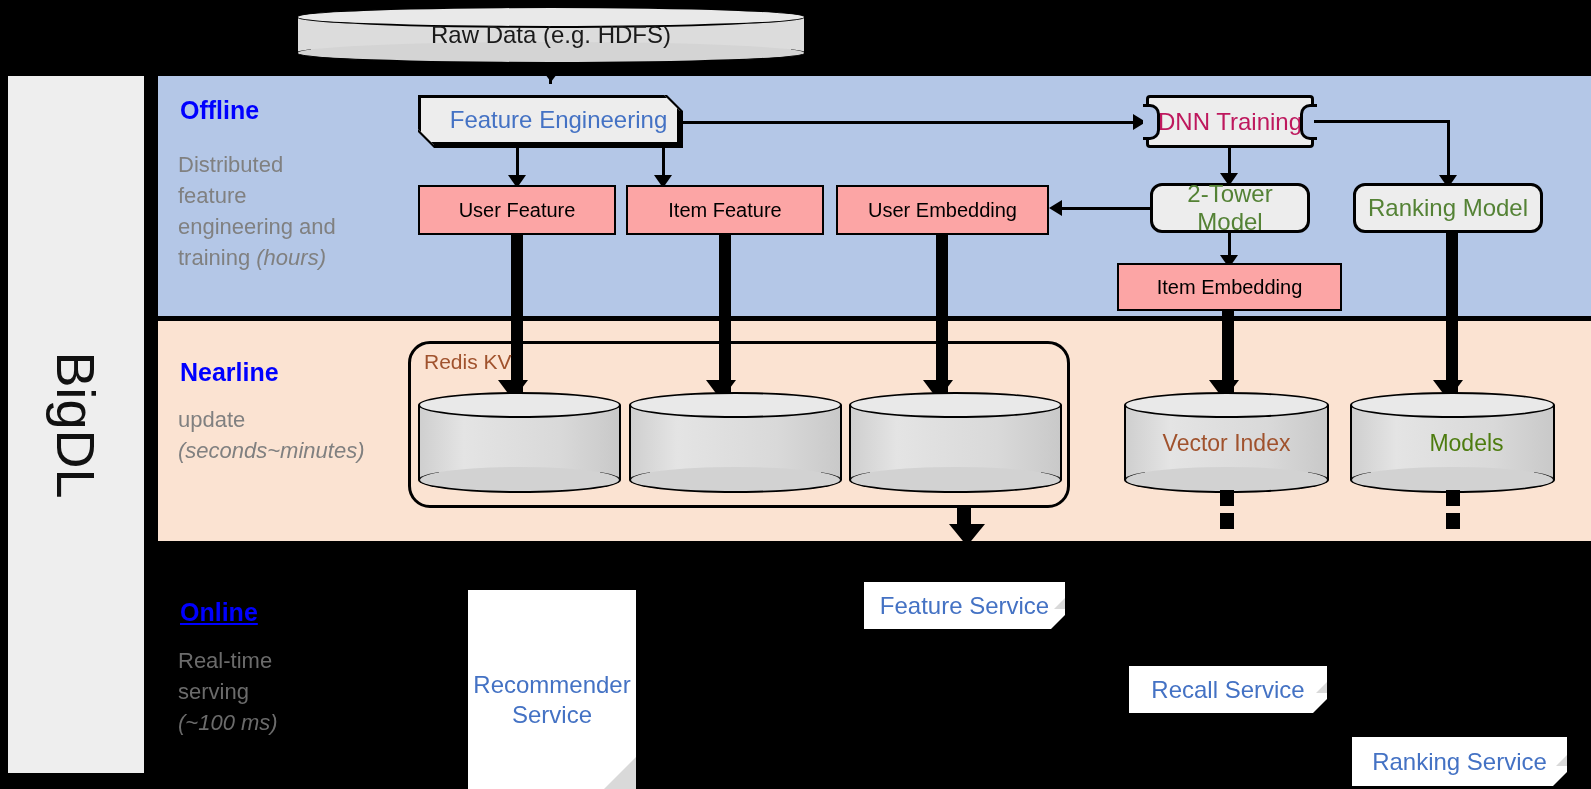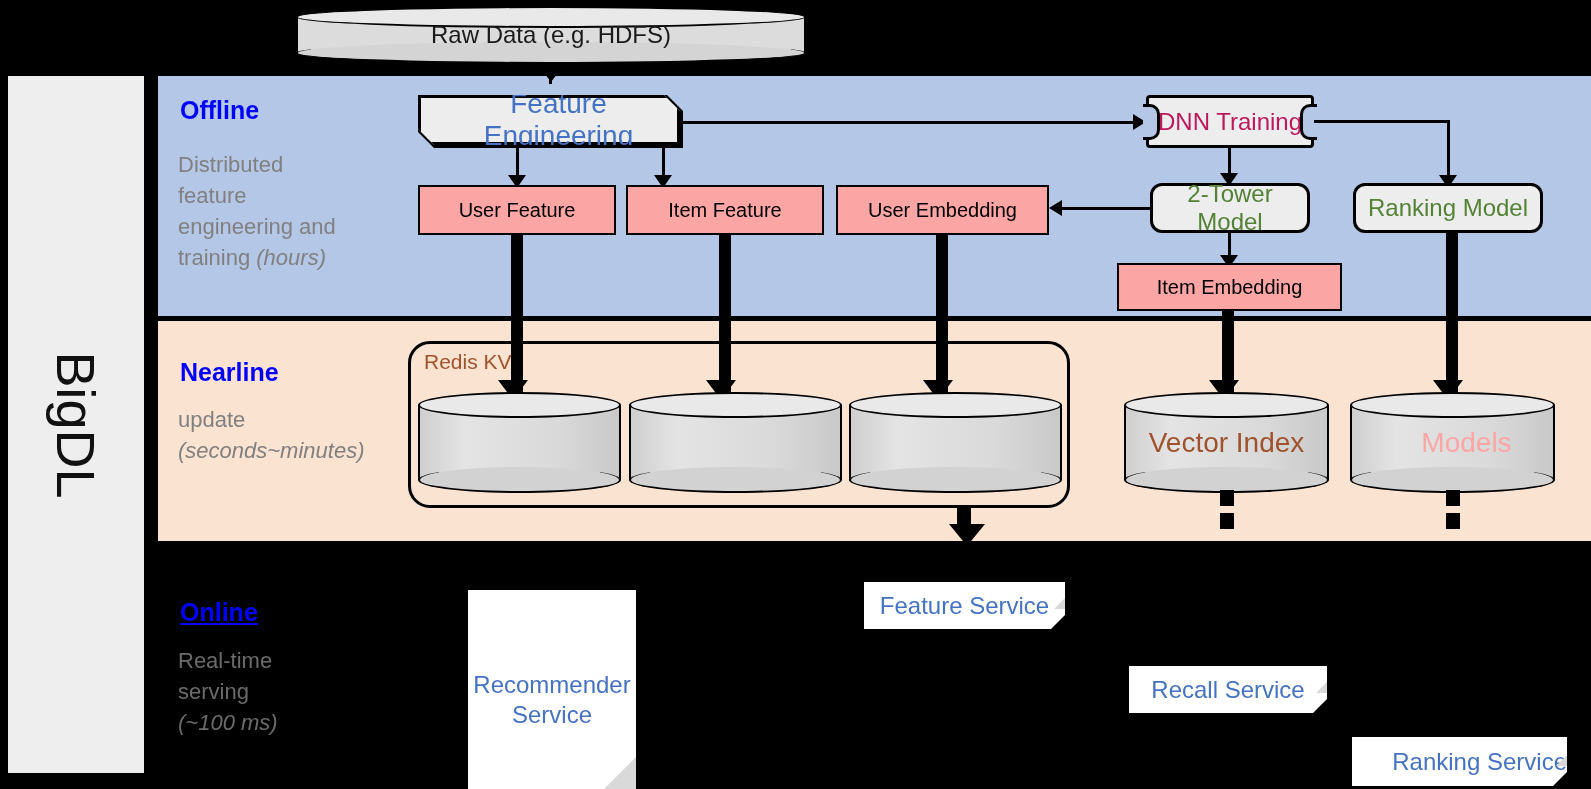--- a/index.html
+++ b/index.html
@@ -33,21 +33,21 @@
   .online-txt{color:#6b6b6b;}
 
   
   .node{position:absolute;box-sizing:border-box;display:flex;align-items:center;
         justify-content:center;text-align:center;line-height:1.15;}
 
   .gray-box{background:#fca5a5;border:2.5px solid #000;color:#000;font-size:20px;text-align:right;}
 
   
   .flag-box{
-    background:#ededed;border:3px solid #000;color:#4472c4;font-size:28px;
+    background:#ededed;border:3px solid #000;color:#4472c4;font-size:24px;
     clip-path:polygon(0 0, calc(100% - 16px) 0, 100% 16px, 100% 100%, 16px 100%, 0 calc(100% - 16px));
     padding-left:19px;
   }
   .flag-wrap{position:absolute;}
   .flag-wrap .shadow{position:absolute;inset:0;background:#000;
     clip-path:polygon(0 0, calc(100% - 16px) 0, 100% 16px, 100% 100%, 16px 100%, 0 calc(100% - 16px));}
   .flag-wrap .face{position:absolute;left:0;top:0;right:3px;bottom:3px;}
 
   
   .card-box{
@@ -68,21 +68,21 @@
   
   .cyl{position:absolute;}
   .cyl .body{position:absolute;left:0;right:0;top:13px;bottom:13px;
     background:linear-gradient(to right,#cfcfcf 0%,#e4e4e4 22%,#d9d9d9 70%,#c9c9c9 100%);
     border-left:2.5px solid #000;border-right:2.5px solid #000;}
   .cyl .top{position:absolute;left:0;right:0;top:0;height:26px;border-radius:50%;
     background:#e9e9e9;border:2.5px solid #000;box-sizing:border-box;}
   .cyl .bot{position:absolute;left:0;right:0;bottom:0;height:26px;border-radius:50%;
     background:#d2d2d2;border:2.5px solid #000;box-sizing:border-box;border-top:none;}
   .cyl .lbl{position:absolute;left:0;right:0;top:50%;transform:translateY(-50%);
-    text-align:center;font-size:28px;z-index:3;}
+    text-align:center;font-size:23px;z-index:3;}
 
   
   #raw-data{position:absolute;left:296px;top:6px;width:510px;height:58px;}
   #raw-data .body{top:11px;bottom:11px;background:#dcdcdc;}
   #raw-data .top{height:22px;background:#e9e9e9;}
   #raw-data .bot{height:22px;background:#d4d4d4;}
   #raw-data .lbl{font-size:24px;color:#1a1a1a;}
 
   
   #redis-box{position:absolute;left:408px;top:341px;width:662px;height:167px;
@@ -258,21 +258,21 @@
   <div class="cyl" style="left:1124px;top:392px;width:205px;height:101px;">
     <div class="body"></div>
     <div class="bot"></div>
     <div class="top"></div>
     <div class="lbl" style="color:#a0522d;">Vector Index</div>
   </div>
   <div class="cyl" style="left:1350px;top:392px;width:205px;height:101px;">
     <div class="body"></div>
     <div class="bot"></div>
     <div class="top"></div>
-    <div class="lbl" style="color:#fca5a5;padding-left:28px;">Models</div>
+    <div class="lbl" style="color:#4d7c0f;padding-left:28px;">Models</div>
   </div>
 
   <div class="dash-sq" style="left:957px;top:508px;"></div>
   <div class="arrow-dn-big" style="left:949px;top:524px;border-left-width:18px;border-right-width:18px;border-top-width:22px;"></div>
 
   <div class="dash-sq" style="left:1220px;top:490px;"></div>
   <div class="dash-sq" style="left:1220px;top:513px;"></div>
   <div class="dash-sq" style="left:1446px;top:490px;"></div>
   <div class="dash-sq" style="left:1446px;top:513px;"></div>
 
@@ -285,18 +285,18 @@
   <div class="doc" style="left:864px;top:562px;width:201px;height:47px;">
     <span>Feature Service</span>
   </div>
   <div class="doc-fold" style="left:1054px;top:598px;width:11px;height:11px;"></div>
 
   <div class="doc" style="left:1129px;top:646px;width:198px;height:47px;">
     <span>Recall Service</span>
   </div>
   <div class="doc-fold" style="left:1316px;top:682px;width:11px;height:11px;"></div>
 
-  <div class="doc" style="left:1352px;top:717px;width:215px;height:49px;justify-content:flex-end;">
+  <div class="doc" style="left:1352px;top:717px;width:215px;height:49px;">
     <span>Ranking Service</span>
   </div>
   <div class="doc-fold" style="left:1556px;top:755px;width:11px;height:11px;"></div>
 
 </div>
 
 </body></html>

